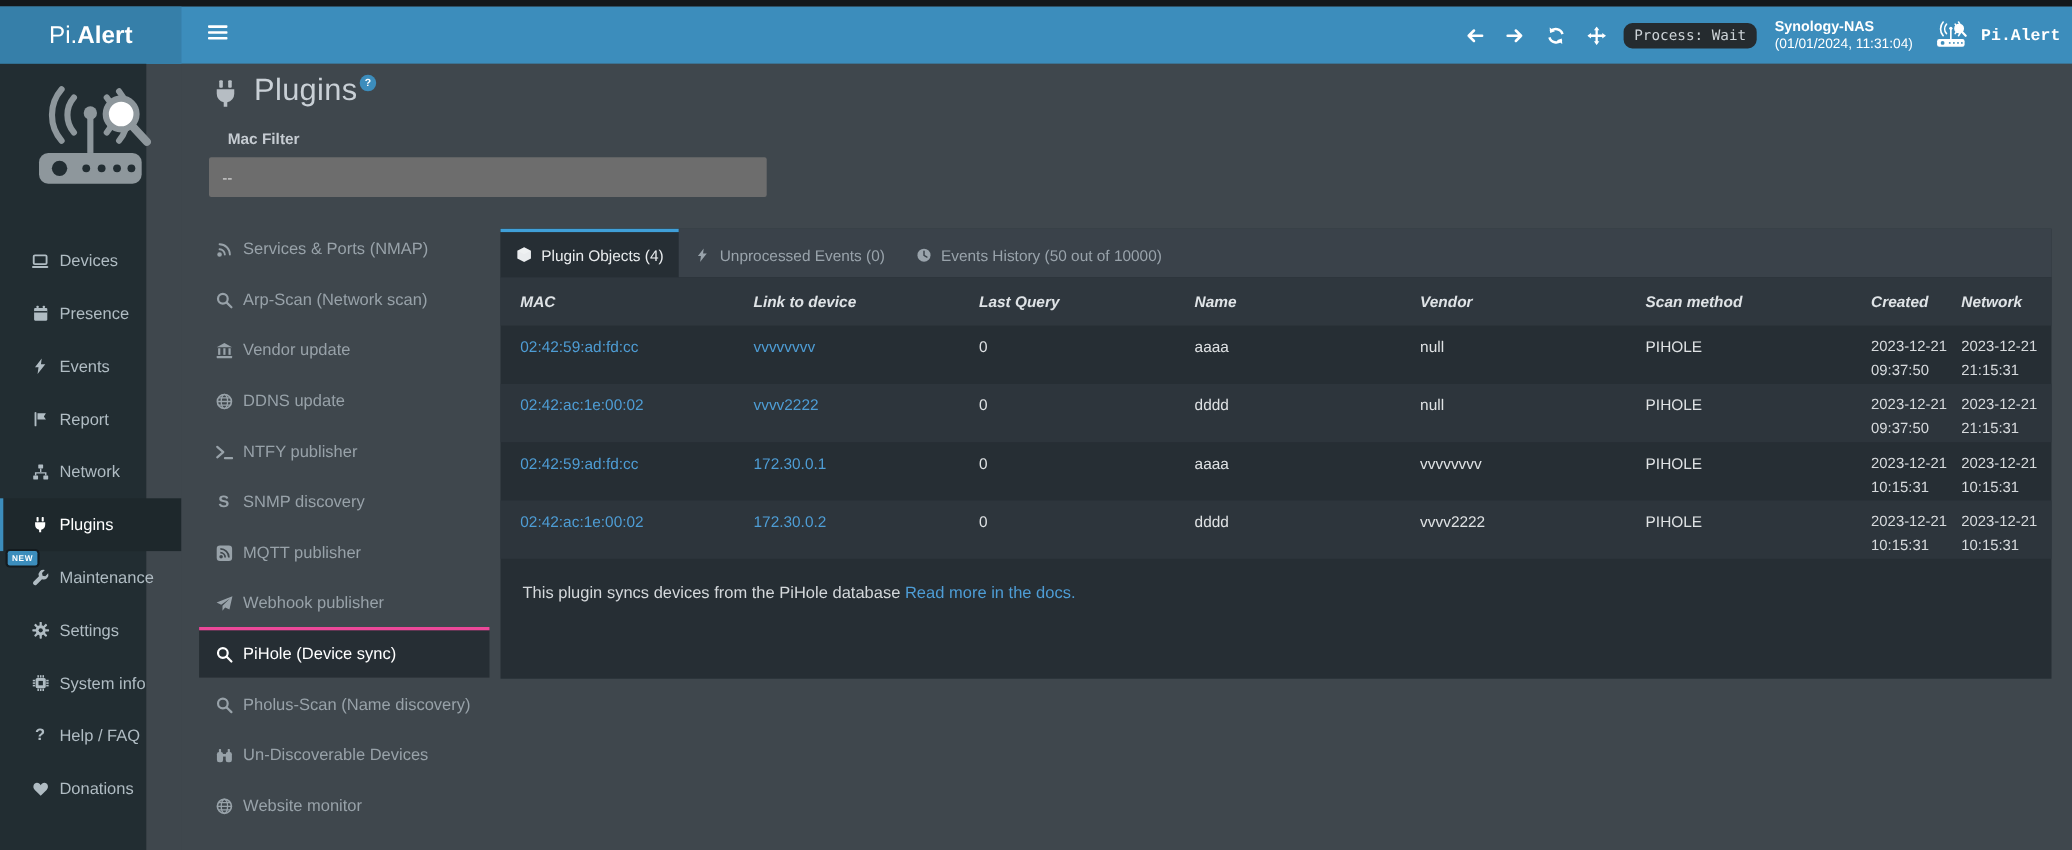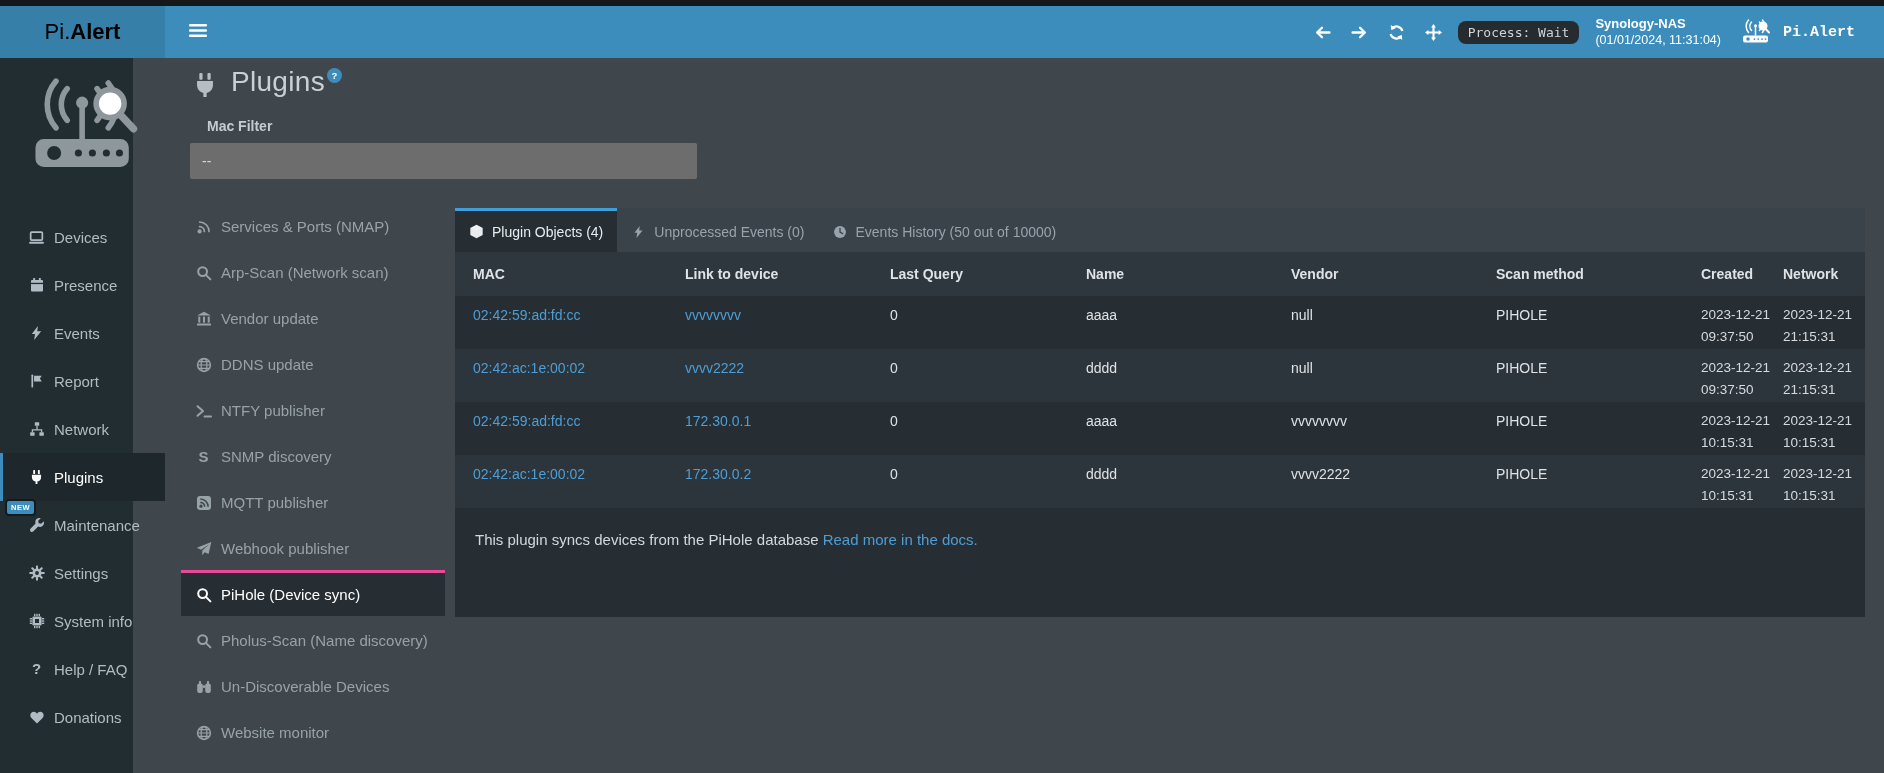--- a/index.html
+++ b/index.html
@@ -4,25 +4,25 @@
 <style>
   * { margin:0; padding:0; box-sizing:border-box; }
   html,body { background:#14181b; }
   body { font-family:"Liberation Sans", sans-serif; }
   .screen { position:relative; width:1884px; height:773px; overflow:hidden; background:#3f474d; }
 
   
   .topstrip { position:absolute; left:0; top:0; width:1884px; height:6px; background:#14181b; }
   .topbar { position:absolute; left:0; top:6px; width:1884px; height:52px; background:#3c8dbc; }
   .brandbox { position:absolute; left:0; top:0; width:165px; height:52px; background:#367fa9;
-              display:flex; align-items:center; justify-content:center; color:#000000; font-size:22px; }
+              display:flex; align-items:center; justify-content:center; color:#ffffff; font-size:22px; }
   .brandbox .thin { font-weight:400; }
   .brandbox .bold { font-weight:700; }
   .hamburger { position:absolute; left:176px; top:0; height:52px; width:44px; display:flex; align-items:center; justify-content:center; cursor:pointer; }
-  .topbar-right { position:absolute; right:29px; top:0; height:52px; display:flex; align-items:center; color:#fff; }
+  .topbar-right { position:absolute; right:11px; top:0; height:52px; display:flex; align-items:center; color:#fff; }
   .tb-ic { width:17px; height:17px; display:block; }
   .tb-btn { margin-left:20px; cursor:pointer; display:flex; align-items:center; }
   .tb-btn:first-child { margin-left:0; }
   .process-badge { margin-left:16px; font-family:"DejaVu Sans Mono", monospace; font-size:13px;
                    background:#252b2f; color:#ced4d8; padding:4px 10px; border-radius:8px; white-space:nowrap; }
   .hostblock { margin-left:16px; text-align:left; line-height:17px; white-space:nowrap; }
   .hostblock .hname { font-weight:700; font-size:13px; }
   .hostblock .htime { font-size:12.5px; }
   .router-small { margin-left:20px; width:30px; height:26px; color:#fff; }
   .brand-right { margin-left:12px; font-weight:700; font-size:15px;font-family:Liberation Mono, monospace; }
@@ -60,21 +60,21 @@
 
   
   .card { position:absolute; left:290px; top:150px; width:1410px; height:409px; background:#262e34; }
   .tabs { display:flex; height:44px; background:#3a424a; }
   .tab { display:flex; align-items:center; padding:16px 14px; gap:8px; font-size:14px; color:#99a3ab;
          cursor:pointer; border-top:3px solid transparent; white-space:nowrap; }
   .tab .ic { width:15px; height:15px; display:flex; align-items:center; justify-content:center; }
   .tab.active { background:#262e34; color:#e9ecee; border-top:3px solid #3f9fd8; }
 
   .trow { display:grid; grid-template-columns:212px 205px 196px 205px 205px 205px 82px 80px; padding-left:18px; }
-  .thead { height:44px; align-items:center; background:#2f373e; font-weight:700; font-size:14px; color:#dfe3e6; }
+  .thead { height:44px; align-items:center; background:#2f373e; font-weight:700; font-size:14px; color:#dfe3e6;font-style:italic; }
   .tbody-row { height:53px; padding-top:8px; font-size:14px; color:#dfe2e4; line-height:22px; }
   .tbody-row.stripe { background:#2d353c; }
   .cell a { color:#4e9dd5; text-decoration:none; cursor:pointer; }
   .cell.date { font-size:13.5px; color:#d7dadd; padding-right:4px; }
 
   .delete-btn { margin:21px 0 0 20px; background:#3c96c8; border:1px solid #3181ac; border-radius:4px;
                 color:#fff; font-size:14px; font-weight:700; padding:9px 15px; cursor:pointer;
                 font-family:"Liberation Sans", sans-serif; }
   .desc { margin:23px 0 0 20px; font-size:15px; color:#d4d8db; }
   .desc a { color:#4e9dd5; text-decoration:none; cursor:pointer; }

